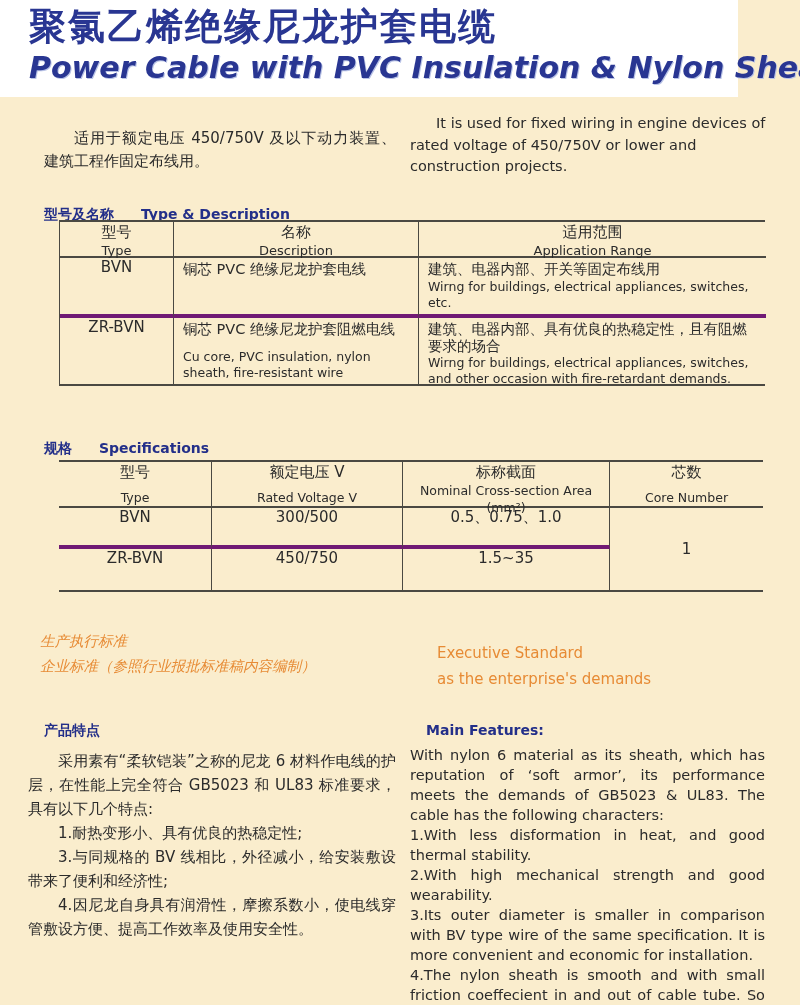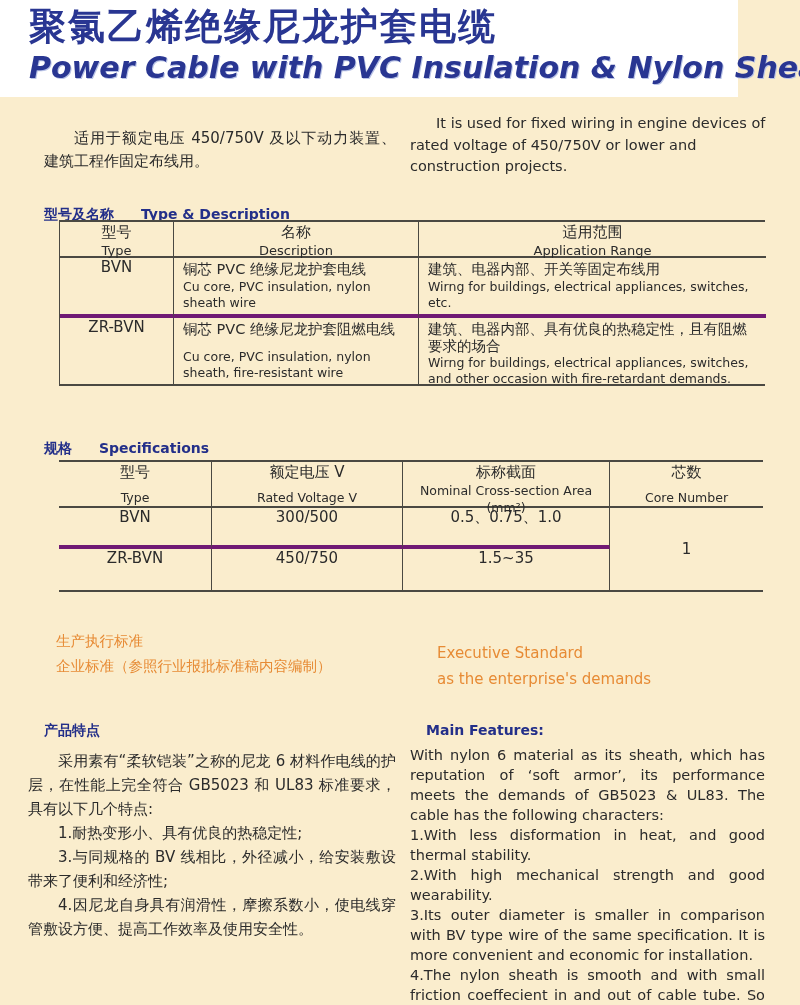--- a/index.html
+++ b/index.html
@@ -62,21 +62,21 @@
   .zh-h { font-size:15px; line-height:20px; }
   .en-h { font-size:13px;  line-height:17px; }
   .t2 .en-h { font-size:12.5px; }
   .type-cell { align-items:center; text-align:center; font-size:15px; }
   .txt-cell { padding:3px 9px; }
   .zh-t { font-size:14.5px; line-height:17px; }
   .en-t { font-size:12.5px; line-height:16px; }
   .val { font-size:15px; }
   
   .std { color:#E78B35; margin:0; }
-  .std-zh { position:absolute; top:629px; left:56px; font-size:14.5px; line-height:25px; }
+  .std-zh { position:absolute; top:629px; left:40px; font-size:14.5px; line-height:25px;font-style:italic; }
   .std-en { position:absolute; top:640px; left:437px; font-size:15px; line-height:26px; }
   
   .feat-zh {
     position:absolute; top:749px; left:28px; width:368px;
     font-size:15px; line-height:24px; text-align:justify;
   }
   .feat-zh p { margin:0; text-indent:2em; }
   .feat-en {
     position:absolute; top:745px; left:410px; width:355px;
     font-size:14.5px; line-height:20px; text-align:justify;
@@ -113,21 +113,20 @@
     <div class="cell hdr">
       <span class="zh-h">适用范围</span>
       <span class="en-h">Application Range</span>
     </div>
 
     <div class="cell r1 rule-b v-line type-cell">
       <span>BVN</span>
     </div>
     <div class="cell r1 rule-b v-line txt-cell">
       <span class="zh-t">铜芯 PVC 绝缘尼龙护套电线</span>
-      <span class="en-t">Cu core, PVC insulation, nylon sheath wire</span>
     </div>
     <div class="cell r1 rule-b txt-cell">
       <span class="zh-t">建筑、电器内部、开关等固定布线用</span>
       <span class="en-t">Wirng for buildings, electrical appliances, switches, etc.</span>
     </div>
 
     <div class="cell r2 v-line type-cell">
       <span>ZR-BVN</span>
     </div>
     <div class="cell r2 v-line txt-cell">

